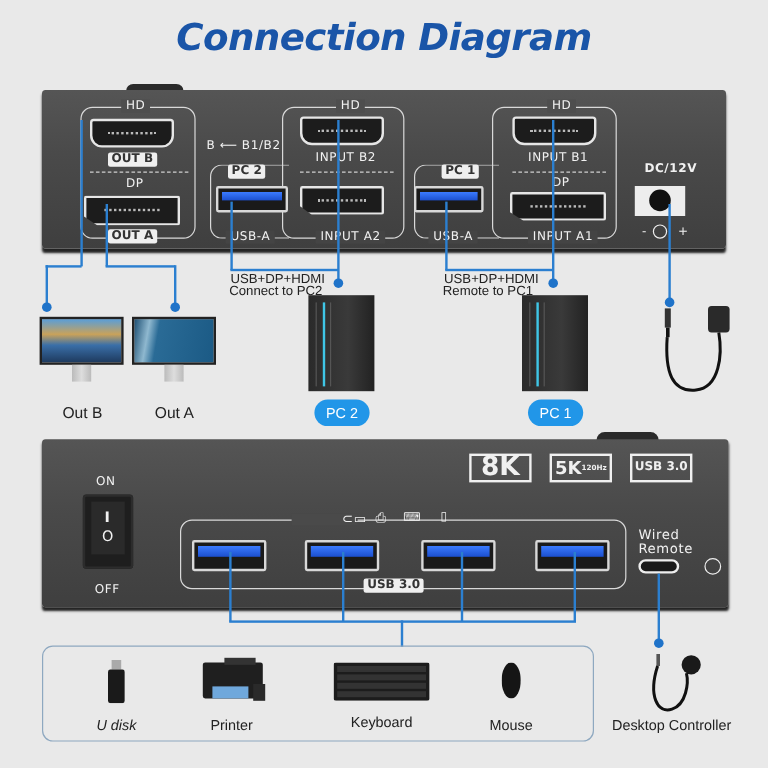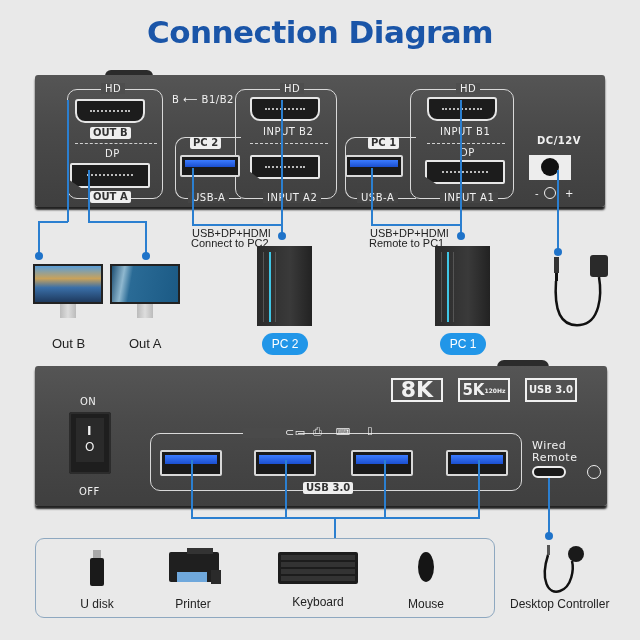--- a/index.html
+++ b/index.html
@@ -1,18 +1,18 @@
 <!DOCTYPE html>
 <html><head>
 <meta charset="utf-8">
 <style>
   html,body{margin:0;padding:0;}
   body{width:640px;height:640px;background:#e9e9e9;position:relative;overflow:hidden;font-family:"DejaVu Sans","Liberation Sans",sans-serif;}
   .abs{position:absolute;}
-  #title{left:0;top:14px;width:640px;text-align:center;color:#1a55a8;font-weight:bold;font-size:31px;font-family:"DejaVu Sans",sans-serif;letter-spacing:-0.5px;}
+  #title{left:0;top:14px;width:640px;text-align:center;color:#1a55a8;font-weight:bold;font-size:31px;font-family:"DejaVu Sans",sans-serif;letter-spacing:-0.5px;font-style:italic;}
   .panel{background:linear-gradient(180deg,#555 0%,#4a4a4a 40%,#3f3f3f 100%);border-radius:3px;box-shadow:0 3px 2px #222;}
   #panel-top{left:35px;top:75px;width:570px;height:132px;}
   #panel-bottom{left:35px;top:366px;width:572px;height:140px;}
   .knob{background:#2b2b2b;border-radius:8px 8px 0 0;}
   .lbl{color:#f1f1f1;font-size:10px;letter-spacing:0.5px;font-family:"DejaVu Sans",sans-serif;white-space:nowrap;}
   .tag{background:#efefef;color:#333;font-size:10px;font-weight:bold;border-radius:2px;padding:0 3px;line-height:12px;font-family:"DejaVu Sans",sans-serif;white-space:nowrap;}
   .outline{border:1.5px solid #d9d9d9;border-radius:10px;}
   .dash{border-top:1.5px dashed #d0d0d0;height:0;}
   .hdmi{background:#1c1c1c;border:2px solid #e6e6e6;border-radius:3px 3px 10px 10px;box-sizing:border-box;}
   .dp{background:#1c1c1c;border:2px solid #e6e6e6;border-radius:2px;box-sizing:border-box;clip-path:polygon(0 0,100% 0,100% 100%,14% 100%,0 70%);}
@@ -44,21 +44,21 @@
       <div class="pins"></div>
     </div>
   <div class="abs tag" style="left:55px;top:52px;">OUT B</div>
   <div class="abs dash" style="left:40px;top:68px;width:82px;"></div>
   <div class="abs lbl" style="left:70px;top:73px;">DP</div>
   <div class="abs dp" style="left:35px;top:88px;width:80px;height:25px;">
       <div class="pins"></div>
     </div>
   <div class="abs tag" style="left:55px;top:116px;">OUT A</div>
 
-  <div class="abs lbl" style="left:137px;top:19px;">B ⟵ B1/B2</div>
+  <div class="abs lbl" style="left:137px;top:41px;">B ⟵ B1/B2</div>
 
   <div class="abs outline" style="left:140px;top:62px;width:65px;height:60px;border-right:none;border-radius:10px 0 0 10px;"></div>
   <div class="abs outline" style="left:200px;top:14px;width:100px;height:108px;border-left:1.5px solid #d9d9d9;"></div>
   <div class="abs tag" style="left:155px;top:62px;">PC 2</div>
   <div class="abs lbl" style="left:245px;top:8px;background:#4e4e4e;padding:0 4px;">HD</div>
   <div class="abs hdmi" style="left:215px;top:22px;width:70px;height:24px;">
       <div class="pins"></div>
     </div>
   <div class="abs lbl" style="left:228px;top:51px;">INPUT B2</div>
   <div class="abs dash" style="left:215px;top:68px;width:78px;"></div>
@@ -205,21 +205,21 @@
 <div class="abs wire" style="left:334px;top:517px;width:1.5px;height:22px;"></div>
 <div class="abs wire" style="left:548px;top:478px;width:1.5px;height:58px;"></div>
 <div class="abs dot" style="left:545px;top:532px;"></div>
 
 <div class="abs devbox" style="left:35px;top:538px;width:458px;height:78px;"></div>
 
 <svg class="abs" style="left:90px;top:550px;" width="14" height="36" viewBox="0 0 14 36">
   <rect x="3" y="0" width="8" height="8" fill="#aaa"></rect>
   <rect x="0" y="8" width="14" height="28" rx="2" fill="#1a1a1a"></rect>
 </svg>
-<div class="abs devlbl" style="left:67px;top:597px;width:60px;">U disk</div>
+<div class="abs devlbl" style="left:67px;top:597px;width:60px;font-style:italic;">U disk</div>
 
 <svg class="abs" style="left:167px;top:548px;" width="56" height="40" viewBox="0 0 56 40">
   <rect x="2" y="4" width="50" height="30" rx="2" fill="#1f1f1f"></rect>
   <rect x="20" y="0" width="26" height="6" fill="#333"></rect>
   <rect x="10" y="24" width="30" height="10" fill="#6fa8dc"></rect>
   <rect x="44" y="22" width="10" height="14" fill="#2a2a2a"></rect>
 </svg>
 <div class="abs devlbl" style="left:163px;top:597px;width:60px;">Printer</div>
 
 <svg class="abs" style="left:278px;top:552px;" width="80" height="32" viewBox="0 0 80 32">

